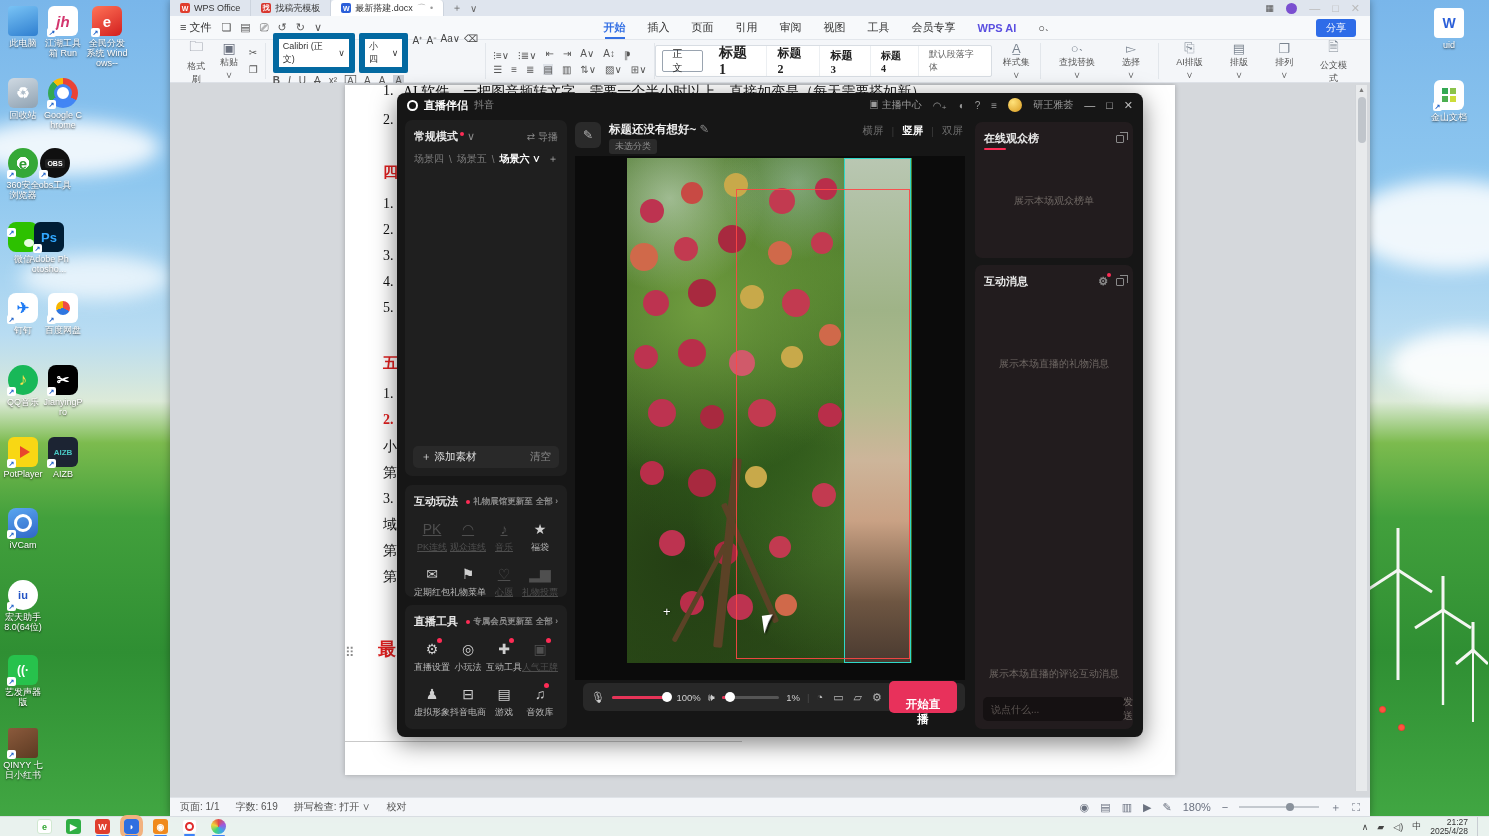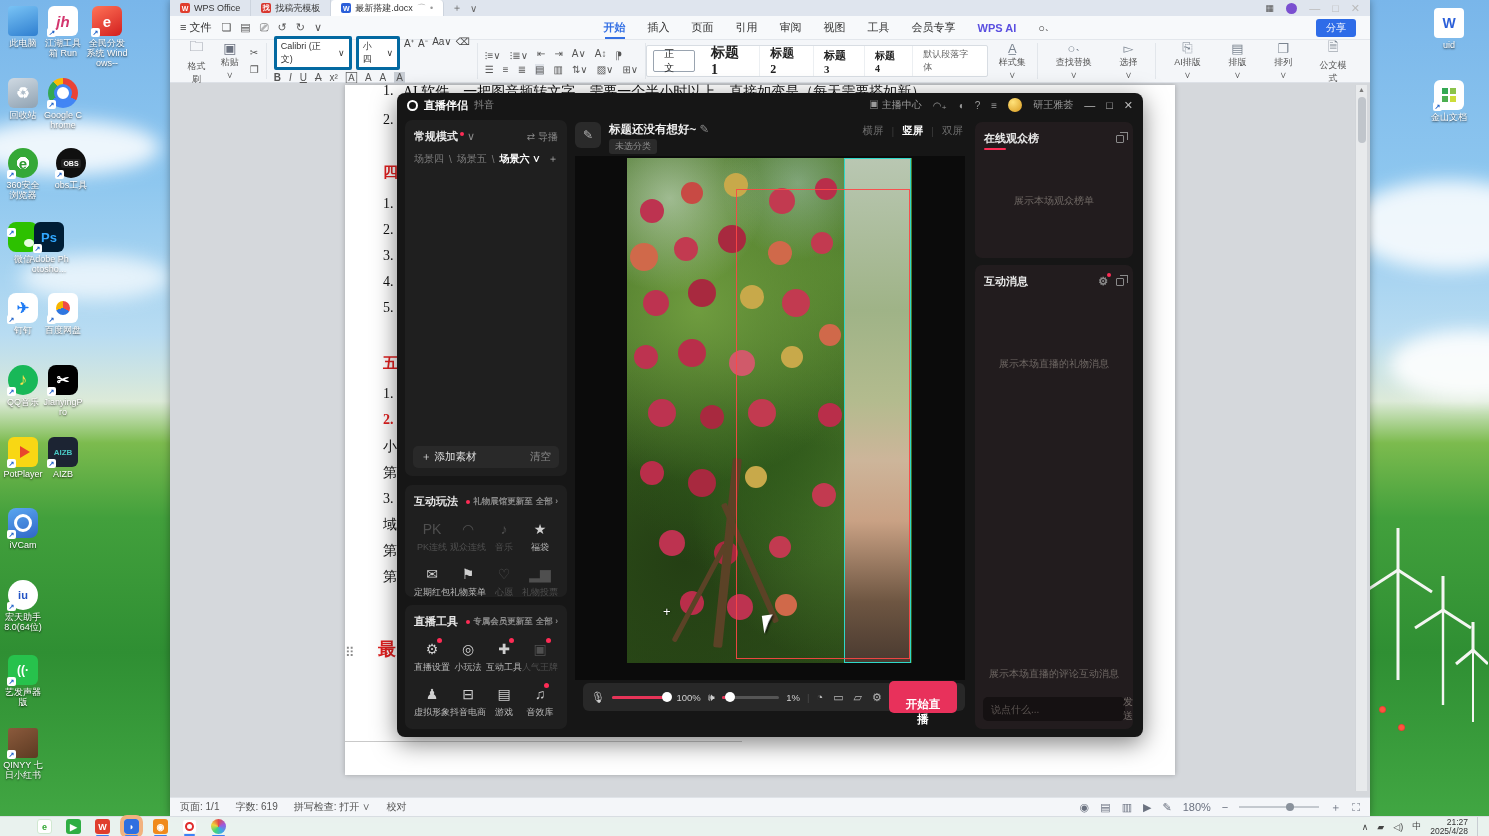--- a/index.html
+++ b/index.html
@@ -64,21 +64,21 @@
   .wmenu { position:absolute; left:0; top:16px; width:100%; height:24px; background:#f7f9fb; display:flex; align-items:center; font-size:11px; color:#333; border-bottom:1px solid #e3e7ec; }
   .wmenu .qicons { display:flex; gap:9px; color:#555; font-size:11px; margin:0 14px 0 10px; }
   .wmenu-item { padding:0 11px; height:100%; display:flex; align-items:center; position:relative; }
   .wmenu-item.active { color:#3470e4; font-weight:bold; }
   .wmenu-item.active::after { content:''; position:absolute; left:12px; right:12px; bottom:0; height:2px; background:#3470e4; }
   .share-pill { margin-left:auto; background:#2e6ce8; color:#fff; border-radius:3px; font-size:10px; padding:2px 10px; margin-right:14px; }
   .wribbon { position:absolute; left:0; top:40px; width:100%; height:43px; background:#f4f6f9; border-bottom:1px solid #dde1e7; display:flex; align-items:center; font-size:10px; color:#444; padding:0 6px; }
   .rgroup { display:flex; align-items:center; gap:6px; padding:0 7px; border-right:1px solid #e2e6eb; height:36px; }
   .rbig { text-align:center; font-size:9px; color:#555; }
   .rbig .g { font-size:14px; color:#6b7280; }
-  .selbox { border:3px solid #0369a1; background:#fff; border-radius:2px; padding:1px 4px; font-size:9px; color:#333; display:flex; gap:6px; align-items:center; }
+  .selbox { border:6px solid #0369a1; background:#fff; border-radius:2px; padding:1px 4px; font-size:9px; color:#333; display:flex; gap:6px; align-items:center; }
   .fmt2 { display:grid; grid-template-rows:16px 16px; grid-auto-flow:column; gap:1px 7px; align-items:center; font-size:10px; color:#555; }
   .styles { display:flex; align-items:center; gap:0; background:#fff; border:1px solid #d8dde3; border-radius:2px; height:32px; }
   .styleitem { padding:0 10px; border-right:1px solid #eceff2; font-family:"Liberation Serif",serif; color:#222; display:flex; align-items:center; height:100%; font-size:11px; }
   .styleitem.box { border:1px solid #9aa4b0; margin:0 6px; border-radius:2px; height:22px; font-size:10px; }
   .rtool { text-align:center; font-size:9px; color:#555; padding:0 6px; }
   .rtool .g { font-size:13px; color:#7a8490; }
   .wcanvas { position:absolute; left:0; top:83px; width:100%; height:714px; background:#d5d8dc; overflow:hidden; }
   .page { position:absolute; left:175px; top:2px; width:830px; height:690px; background:#fff; box-shadow:0 0 5px rgba(0,0,0,.25); }
   .frag { position:absolute; font-family:"Liberation Serif",serif; font-size:14px; color:#111; white-space:nowrap; }
   .frag.red { color:#e01f1f; font-weight:bold; }
@@ -108,21 +108,21 @@
   .src { display:flex; align-items:center; gap:7px; height:20px; border-radius:10px; padding:0 7px; font-size:10.5px; color:#d8d8d8; margin-top:3px; }
   .src.sel { background:linear-gradient(90deg,#e73458,#d22a4d); color:#fff; }
   .camico { width:10px; height:8px; border:1.2px solid currentColor; border-radius:2px; position:relative; }
   .camico::after { content:''; position:absolute; left:2.5px; top:1px; width:3px; height:3px; border-radius:50%; border:1px solid currentColor; }
   .imgico { width:10px; height:8px; border:1.2px solid currentColor; border-radius:1px; }
   .addrow { position:absolute; left:8px; right:8px; bottom:8px; height:22px; background:#292929; border-radius:5px; display:flex; align-items:center; padding:0 8px; font-size:10.5px; color:#e0e0e0; }
   .grid4 { display:grid; grid-template-columns:repeat(4,1fr); row-gap:10px; margin-top:10px; }
   .gitem { text-align:center; position:relative; }
   .gitem .gi { font-size:14px; color:#cfcfcf; height:20px; line-height:20px; position:relative; display:inline-block; }
   .gitem .gl { font-size:9px; color:#b9b9b9; margin-top:2px; }
-  .gitem.dim .gi, .gitem.dim .gl { color:#4f4f4f; }
+  .gitem.dim .gi, .gitem.dim .gl { color:#4f4f4f;text-decoration:underline; }
   .gdot::after { content:''; position:absolute; right:-4px; top:-1px; width:5px; height:5px; border-radius:50%; background:#fe2c55; }
   .subhead { margin-left:auto; font-size:8.5px; color:#8a8a8a; display:flex; align-items:center; gap:3px; }
 
   .chead { position:absolute; left:178px; top:27px; width:390px; height:34px; }
   .editbox { position:absolute; left:0; top:2px; width:26px; height:26px; background:#2a2a2a; border-radius:6px; color:#bbb; font-size:12px; text-align:center; line-height:26px; }
   .ctitle { position:absolute; left:34px; top:2px; font-size:11.5px; color:#f0f0f0; font-weight:bold; }
   .ctag { position:absolute; left:34px; top:19px; background:#2b2b2b; color:#8d8d8d; font-size:9px; padding:1px 6px; border-radius:3px; }
   .cmodes { position:absolute; right:2px; top:4px; font-size:10.5px; color:#6f6f6f; display:flex; gap:8px; align-items:center; }
   .cmodes .on { color:#fff; font-weight:bold; }
   .preview { position:absolute; left:178px; top:63px; width:390px; height:524px; background:#0b0b0b; overflow:hidden; }
@@ -233,21 +233,21 @@
     <div class="dlab">回收站</div>
   </div>
 <div class="dicon" style="left:42px;top:78px">
     <div class="dic i-chrome shortcut"></div>
     <div class="dlab">Google Chrome</div>
   </div>
 <div class="dicon" style="left:2px;top:148px">
     <div class="dic i-360 shortcut">e</div>
     <div class="dlab">360安全浏览器</div>
   </div>
-<div class="dicon" style="left:50px;top:148px">
+<div class="dicon" style="left:34px;top:148px">
     <div class="dic i-obs shortcut"></div>
     <div class="dlab">obs工具</div>
   </div>
 <div class="dicon" style="left:2px;top:222px">
     <div class="dic i-wechat shortcut"></div>
     <div class="dlab">微信</div>
   </div>
 <div class="dicon" style="left:28px;top:222px">
     <div class="dic i-ps shortcut">Ps</div>
     <div class="dlab">Adobe Photosho...</div>

